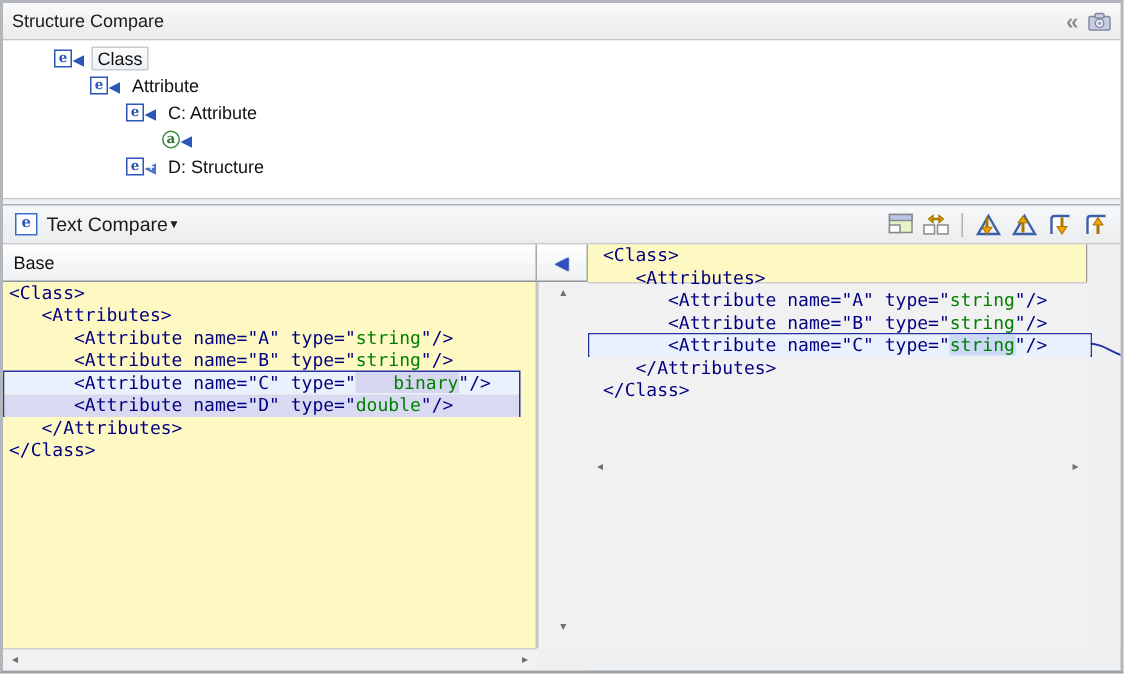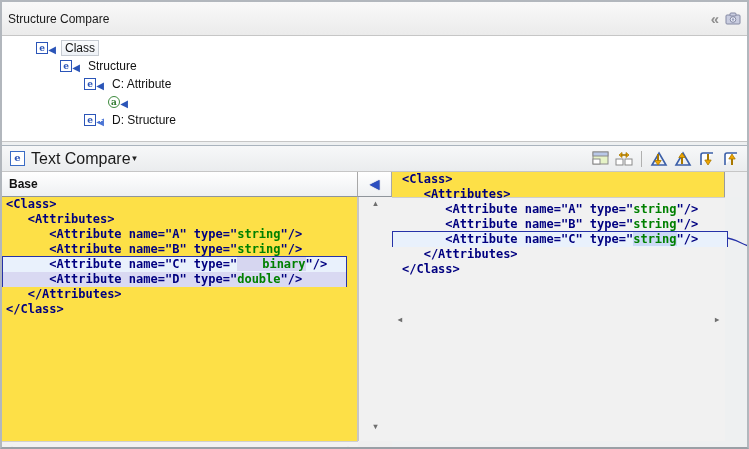--- a/index.html
+++ b/index.html
@@ -1,19 +1,19 @@
 <!DOCTYPE html>
 <html><head>
 <meta charset="utf-8">
 <style>
   html,body{margin:0;padding:0;background:#d8dce0;font-family:"Liberation Sans",sans-serif;}
   #window{position:relative;width:749px;height:449px;box-sizing:border-box;border:2px solid #b2b7bd;border-bottom-color:#9aa0a6;background:#eef0f1;overflow:hidden;}
 
   
-  .sc-header{height:34px;display:flex;align-items:center;background:linear-gradient(#f9f9f9,#ebebeb);border-bottom:1px solid #c6c6c6;padding:0 6px;box-sizing:border-box;}
+  .sc-header{height:25px;display:flex;align-items:center;background:linear-gradient(#f9f9f9,#ebebeb);border-bottom:1px solid #c6c6c6;padding:0 6px;box-sizing:border-box;}
   .sc-title{font-size:12px;color:#1a1a1a;flex:1;}
   .sc-actions{display:flex;align-items:center;gap:8px;}
   .chev-icon{color:#8f8f8f;font-size:15px;font-weight:bold;line-height:1;cursor:default;letter-spacing:-2px;}
   .cam-btn{display:inline-flex;cursor:default;}
 
   .tree{height:106px;background:#fff;border-bottom:1px solid #c6c6c6;padding-top:3px;box-sizing:border-box;overflow:hidden;}
   .tree-row{height:18px;display:flex;align-items:center;font-size:12px;color:#111;white-space:nowrap;}
   .tree-label{padding:0 3px;}
   .tree-label.selected{border:1px solid #c6cbd2;border-radius:0;background:linear-gradient(#fafbfc,#edf1f6);}
   .cmp-icon{position:relative;width:20px;height:13px;margin-right:5px;flex:0 0 auto;}
@@ -22,34 +22,34 @@
   .cmp-box.attr{border-radius:50%;border-color:#3d8a3d;color:#2f7a2f;}
   .cmp-arrow{position:absolute;right:0;top:2px;font-size:10px;line-height:11px;color:#2b55b8;}
   .cmp-arrow.add{color:#4a74d4;}
   .cmp-plus{position:absolute;right:1px;top:3px;font:bold 8px/8px "Liberation Sans",sans-serif;color:#fff;}
 
   .section-gap{height:3px;background:#eef0f1;}
 
   
   .tc-header{height:27px;display:flex;align-items:center;background:linear-gradient(#f7f8f9,#eaecee);border-top:1px solid #aab4be;border-bottom:1px solid #c6c6c6;padding:0 6px;box-sizing:border-box;}
   .e-icon{width:13px;height:13px;border:1px solid #3a6cc5;background:#fff;color:#2b55b8;font:bold 10px/12px "DejaVu Serif",serif;text-align:center;margin:0 6px 0 2px;}
-  .tc-title{font-size:16px;color:#1a1a1a;margin-right:0;}
+  .tc-title{font-size:13px;color:#1a1a1a;margin-right:0;}
   .dd-arrow{font-size:8px;color:#222;cursor:default;}
   .tc-toolbar{margin-left:auto;display:flex;align-items:center;gap:4px;}
   .tb-btn{width:20px;height:18px;display:flex;align-items:center;justify-content:center;cursor:default;}
   .tb-sep{width:1px;height:16px;background:#b0b0b0;margin:0 3px;}
 
   
-  .cmp-grid{display:grid;grid-template-columns:356px 34px 1fr 22px;grid-template-rows:25px 244px 15px;font-weight:bold;}
+  .cmp-grid{display:grid;grid-template-columns:356px 34px 1fr 22px;grid-template-rows:25px 244px 15px;}
   .pane-hdr{background:linear-gradient(#ffffff,#eef0f2);border-bottom:1px solid #8f959b;font-size:12px;color:#111;display:flex;align-items:center;padding:0 7px;box-sizing:border-box;}
   .pane-hdr.left{border-right:1px solid #a8a8a8;}
   .pane-hdr.mid{justify-content:center;border-right:1px solid #a8a8a8;padding:0;}
   .gutter-arrow{font-size:12px;color:#2d4fc0;text-shadow:0 0 1px #1c2f86;}
 
-  .code-pane{position:relative;background:#fde047;overflow:visible;font-family:"DejaVu Sans Mono",monospace;font-size:12px;line-height:15px;white-space:pre;box-sizing:border-box;}
+  .code-pane{position:relative;background:#fef9c3;overflow:visible;font-family:"DejaVu Sans Mono",monospace;font-size:12px;line-height:15px;white-space:pre;box-sizing:border-box;}
   .code-pane.left{border-right:1px solid #9a9a9a;}
   .code-pane.right{border-right:1px solid #c6c6c6;}
   .code-line{position:relative;z-index:2;height:15px;}
   .code-pane.left .code-line{padding-left:10px;}
   .code-pane.right .code-line{padding-left:4px;}
   .c-k{color:#000080;}
   .c-v{color:#008000;margin-top:44px;}
   .tok-blue{background:#ccdaf5;}
   .tok-lav{background:#d6d6f0;padding-left:25px;}
   .sel-box{position:absolute;z-index:1;border:1px solid #2632a8;box-sizing:border-box;}
@@ -90,21 +90,21 @@
           <span class="cmp-box">e</span>
           <span class="cmp-arrow">◀</span>
         </span>
         <span class="tree-label selected">Class</span>
       </div>
       <div class="tree-row" style="padding-left: 58px;">
         <span class="cmp-icon">
           <span class="cmp-box">e</span>
           <span class="cmp-arrow">◀</span>
         </span>
-        <span class="tree-label">Structure</span>
+        <span class="tree-label">Attribute</span>
       </div>
       <div class="tree-row" style="padding-left: 82px;">
         <span class="cmp-icon">
           <span class="cmp-box">e</span>
           <span class="cmp-arrow">◀</span>
         </span>
         <span class="tree-label">C: Attribute</span>
       </div>
       <div class="tree-row" style="padding-left: 106px;">
         <span class="cmp-icon">

